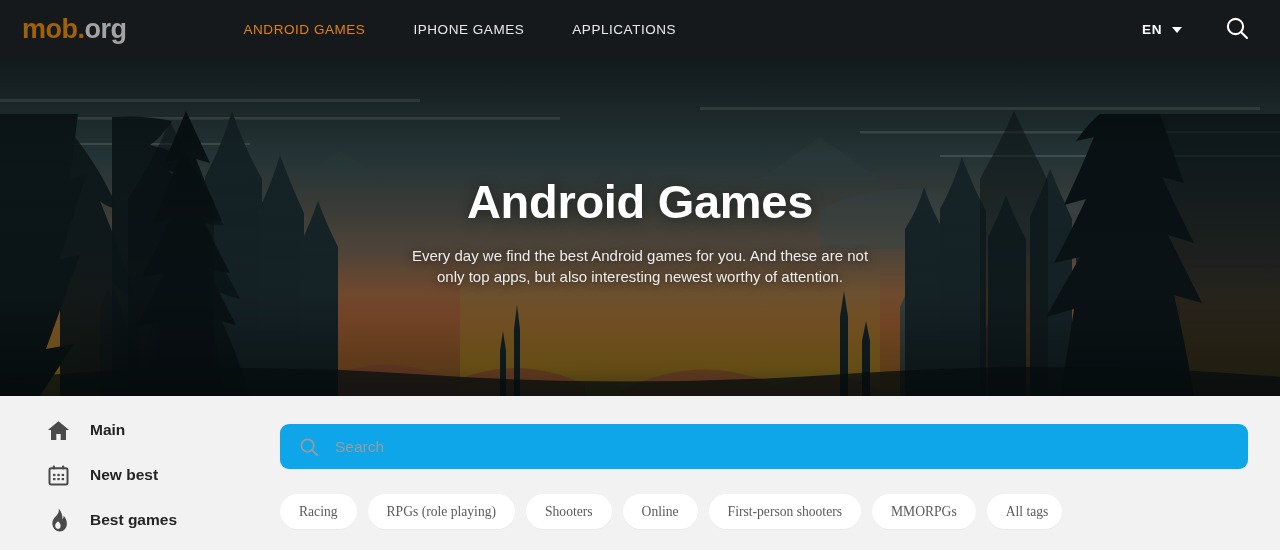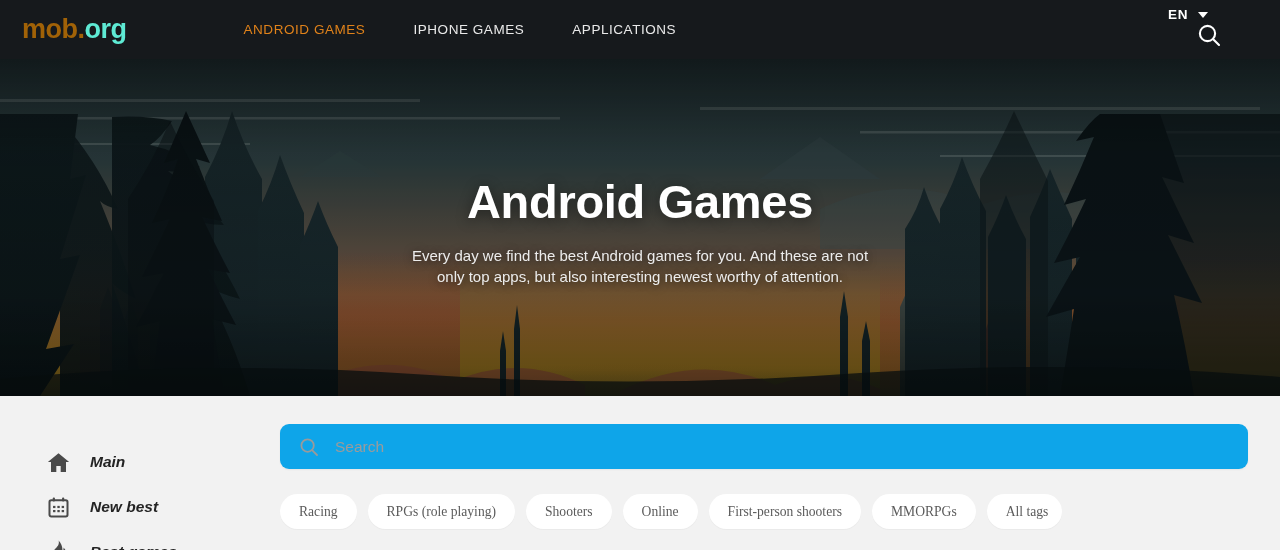--- a/index.html
+++ b/index.html
@@ -21,39 +21,38 @@
   }
   .logo {
     margin-left: 22px;
     font-size: 27px;
     font-weight: 700;
     letter-spacing: -0.5px;
     white-space: nowrap;
     user-select: none;
   }
   .logo .w { color: #a16207; }
-  .logo .o { color: #5eead4; }
+  .logo .o { color: #a3a3a3; }
 
   .nav { display: flex; align-items: center; margin-left: 117px; }
   .nav a {
     font-size: 13.5px;
     letter-spacing: 0.55px;
     text-decoration: none;
     color: #e9e9e9;
     margin-right: 48px;
     white-space: nowrap;
   }
   .nav a.active { color: #e0821a; }
   .nav a:last-child { margin-right: 0; }
 
   .header-right {
     margin-left: auto;
     display: flex; align-items: center;
     margin-right: 30px;
-    flex-direction: column;
   }
   .lang {
     display: flex; align-items: center;
     color: #fff; font-size: 13.5px; font-weight: 700;
     letter-spacing: 0.6px;
     margin-right: 42px;
     white-space: nowrap;
   }
   .caret {
     width: 0; height: 0; margin-left: 10px;
@@ -99,23 +98,22 @@
 
   
   .content {
     position: absolute; top: 396px; left: 0;
     width: 1280px; height: 154px;
     background: #f2f2f2;
     display: flex;
   }
   .sidebar {
     width: 280px;
-    padding-top: 52px;
+    padding-top: 20px;
     flex: 0 0 280px;
-    font-style: italic;
   }
   .side-item {
     display: flex; align-items: center;
     height: 28px;
     margin-bottom: 17px;
     padding-left: 45px;
     cursor: pointer;
   }
   .side-ico {
     width: 26px; height: 26px;

